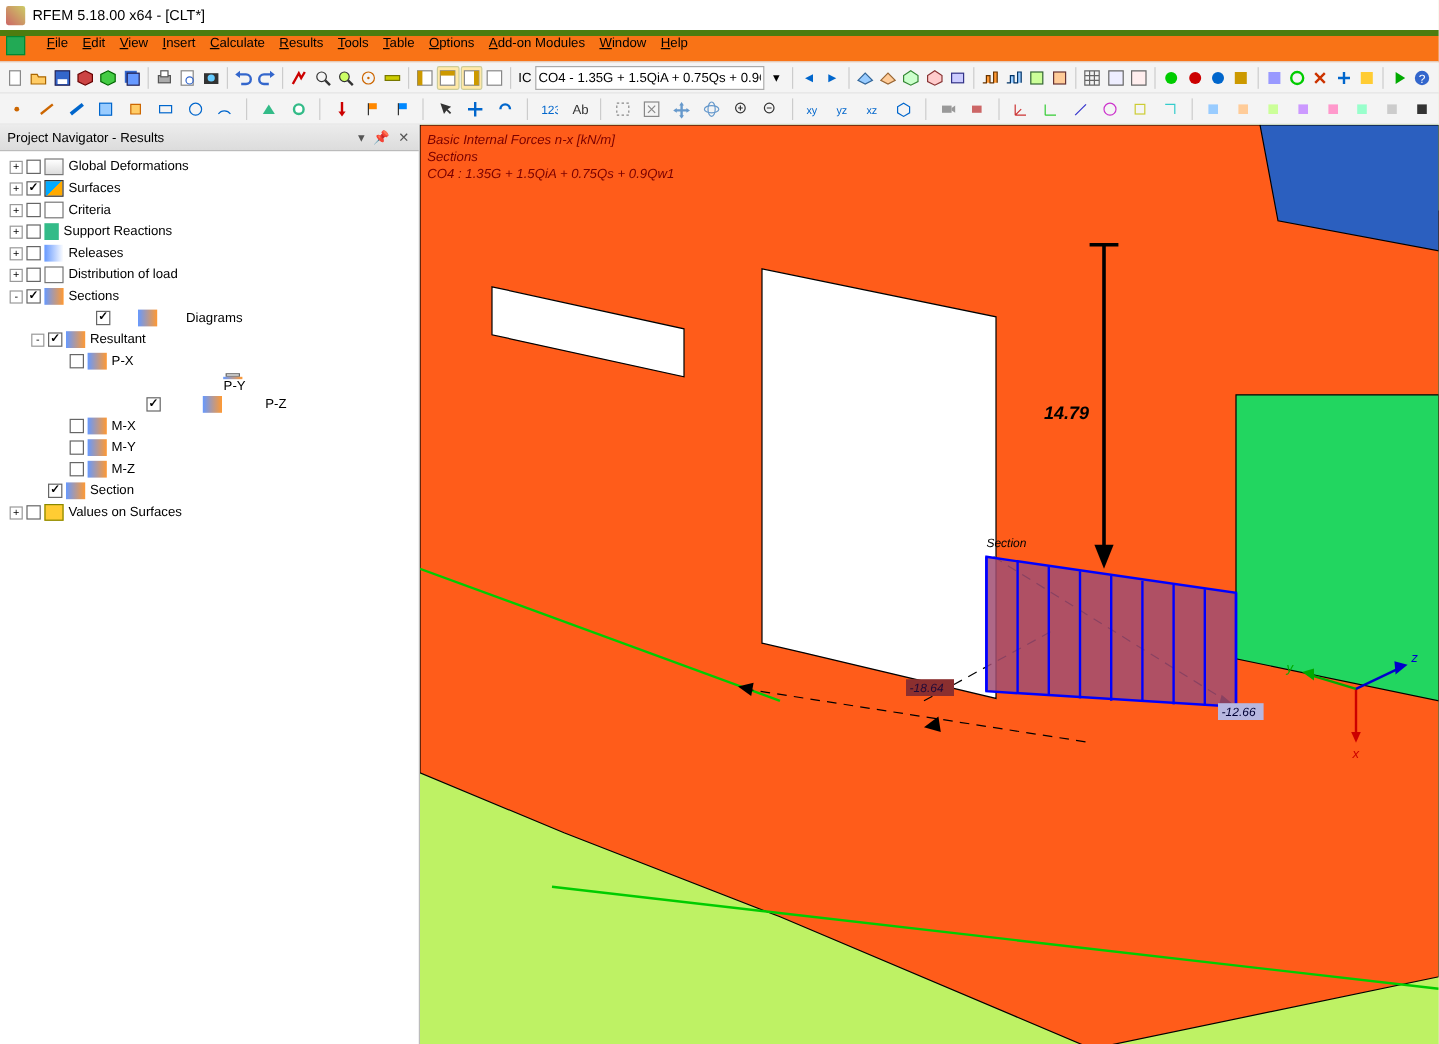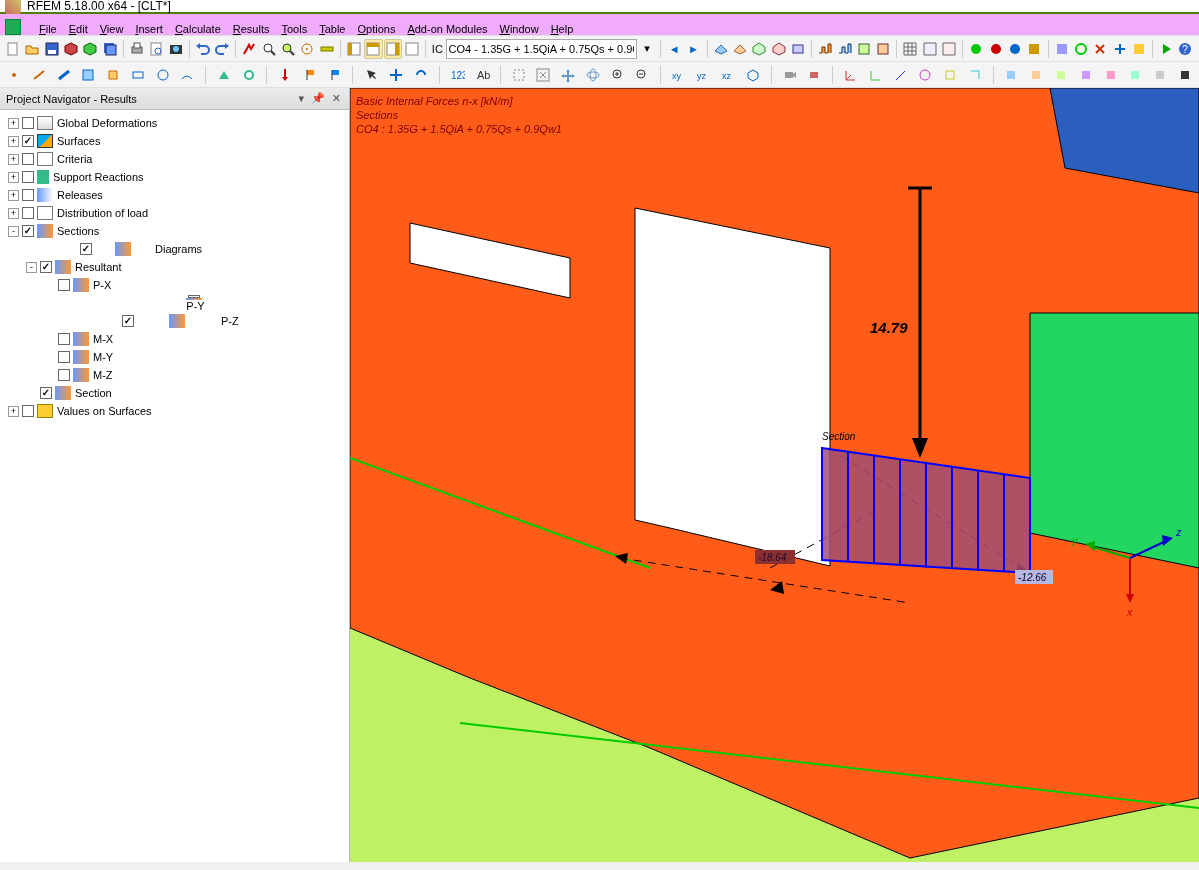--- a/index.html
+++ b/index.html
@@ -1,22 +1,22 @@
 <!DOCTYPE html>
 <html><head>
 <meta charset="utf-8">
 <style>
 * { box-sizing: border-box; margin: 0; padding: 0; }
 body { font-family: "Segoe UI", Tahoma, sans-serif; font-size: 11px; background: #f0f0f0; width: 1199px; height: 870px; overflow: hidden; position: relative; }
 
-.title-bar { background: #fff; height: 14px; display: flex; align-items: center; padding: 0 5px; border-bottom: 2px solid #4d7c0f; }
+.title-bar { background: #fff; height: 30px; display: flex; align-items: center; padding: 0 5px; border-bottom: 5px solid #4d7c0f; }
 .title-bar .app-icon { width: 16px; height: 16px; background: linear-gradient(45deg,#c66,#cc6); border-radius: 2px; margin-right: 6px; }
 .title-bar span { font-size: 12px; }
 
-.menu-bar { background: #f0abfc; height: 22px; display: flex; align-items: flex-end; padding: 0 5px; border-bottom: 1px solid #e0e0e0; }
+.menu-bar { background: #f97316; height: 22px; display: flex; align-items: flex-start; padding: 0 5px; border-bottom: 1px solid #e0e0e0; }
 .menu-bar .m-icon { width: 16px; height: 16px; background: #2a5; margin-right: 12px; border: 1px solid #083; }
 .menu-item { padding: 0 6px; cursor: default; }
 .menu-item span.u { text-decoration: underline; }
 
 .toolbar-row { background: #f4f4f4; height: 26px; display: flex; align-items: center; padding: 0 4px; border-bottom: 1px solid #e0e0e0; gap: 1px; justify-content: space-between; }
 .tbtn { width: 20px; height: 20px; border: 1px solid transparent; display: inline-flex; align-items: center; justify-content: center; cursor: pointer; border-radius: 2px; }
 .tsep { width: 1px; height: 18px; background: #ccc; margin: 0 3px; }
 .tbtn svg { width: 16px; height: 16px; }
 .combo { height: 20px; border: 1px solid #aaa; background: #fff; font-size: 11px; padding: 0 2px; width: 210px; }
 

